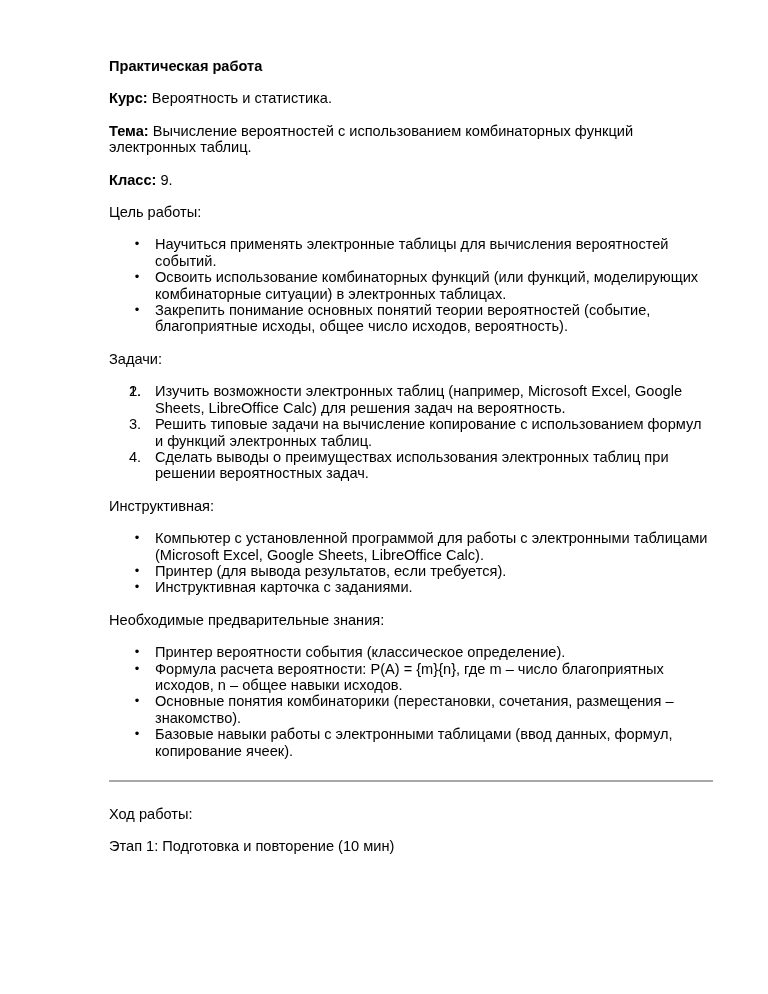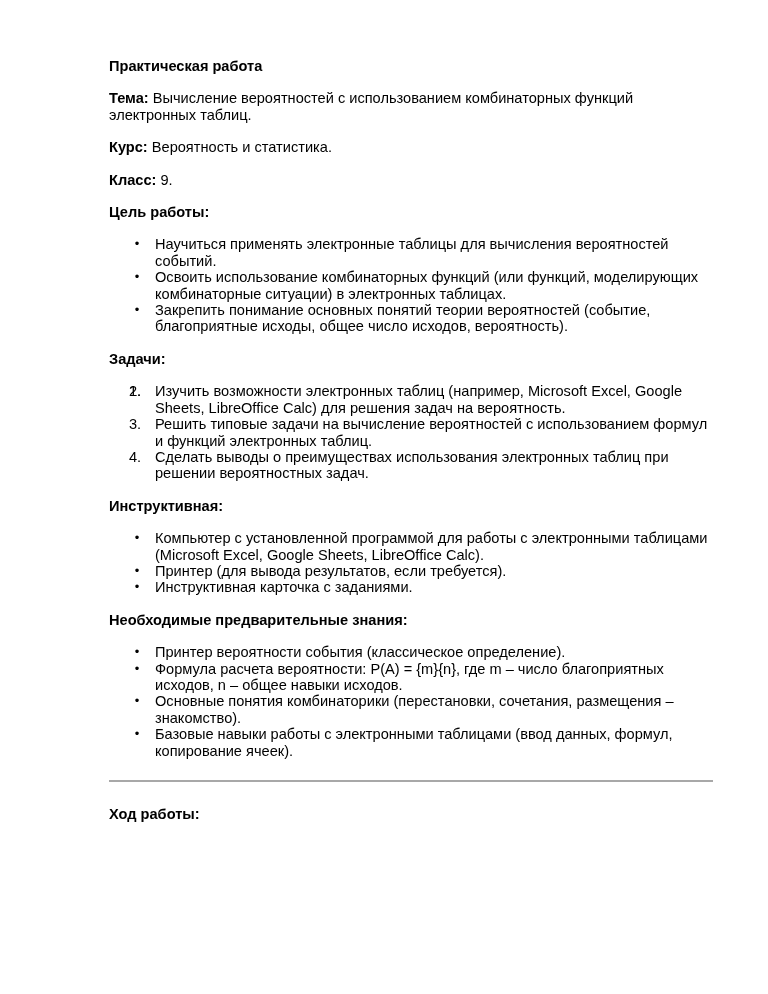--- a/index.html
+++ b/index.html
@@ -30,21 +30,21 @@
     font-weight: bold;
     margin-bottom: 16px;
   }
   .field {
     margin-bottom: 16px;
   }
   .field b {
     font-weight: bold;
   }
   .heading {
-    font-weight: bold;
+    font-weight: normal;
     margin-bottom: 16px;
   }
   ul, ol {
     margin: 0 0 16px 0;
     padding: 0 0 0 46px;
   }
   ul li, ol li {
     margin: 0;
     padding: 0;
   }
@@ -82,43 +82,43 @@
   }
 </style>
 </head>
 <body>
 
 <div class="page">
 
   <p class="title">Практическая работа</p>
 
   <p class="field">
-    <b>Тема:</b><span> Вычисление вероятностей с использованием комбинаторных функций электронных таблиц.</span>
+    <b>Курс:</b><span> Вероятность и статистика.</span>
   </p>
 
   <p class="field">
-    <b>Курс:</b><span> Вероятность и статистика.</span>
+    <b>Тема:</b><span> Вычисление вероятностей с использованием комбинаторных функций электронных таблиц.</span>
   </p>
 
   <p class="field">
     <b>Класс:</b><span> 9.</span>
   </p>
 
   <p class="heading">Цель работы:</p>
   <ul>
     <li><span class="bullet">•</span><span>Научиться применять электронные таблицы для вычисления вероятностей событий.</span></li>
     <li><span class="bullet">•</span><span>Освоить использование комбинаторных функций (или функций, моделирующих комбинаторные ситуации) в электронных таблицах.</span></li>
     <li><span class="bullet">•</span><span>Закрепить понимание основных понятий теории вероятностей (событие, благоприятные исходы, общее число исходов, вероятность).</span></li>
   </ul>
 
   <p class="heading">Задачи:</p>
   <ol>
     <li><span class="num">1.</span></li>
     <li><span class="num">2.</span><span>Изучить возможности электронных таблиц (например, Microsoft Excel, Google Sheets, LibreOffice Calc) для решения задач на вероятность.</span></li>
-    <li><span class="num">3.</span><span>Решить типовые задачи на вычисление вероятностей с использованием формул и функций электронных таблиц.</span></li>
+    <li><span class="num">3.</span><span>Решить типовые задачи на вычисление копирование с использованием формул и функций электронных таблиц.</span></li>
     <li><span class="num">4.</span><span>Сделать выводы о преимуществах использования электронных таблиц при решении вероятностных задач.</span></li>
   </ol>
 
   <p class="heading">Инструктивная:</p>
   <ul>
     <li><span class="bullet">•</span><span>Компьютер с установленной программой для работы с электронными таблицами (Microsoft Excel, Google Sheets, LibreOffice Calc).</span></li>
     <li><span class="bullet">•</span><span>Принтер (для вывода результатов, если требуется).</span></li>
     <li><span class="bullet">•</span><span>Инструктивная карточка с заданиями.</span></li>
   </ul>
 
@@ -126,14 +126,15 @@
   <ul>
     <li><span class="bullet">•</span><span>Принтер вероятности события (классическое определение).</span></li>
     <li><span class="bullet">•</span><span>Формула расчета вероятности: P(A) = {m}{n}, где m – число благоприятных исходов, n – общее навыки исходов.</span></li>
     <li><span class="bullet">•</span><span>Основные понятия комбинаторики (перестановки, сочетания, размещения – знакомство).</span></li>
     <li><span class="bullet">•</span><span>Базовые навыки работы с электронными таблицами (ввод данных, формул, копирование ячеек).</span></li>
   </ul>
 
   <hr class="rule">
 
   <p class="heading">Ход работы:</p>
+  <p class="heading">Этап 1: Подготовка и повторение (10 мин)</p>
 
 </div>
 
 </body></html>

